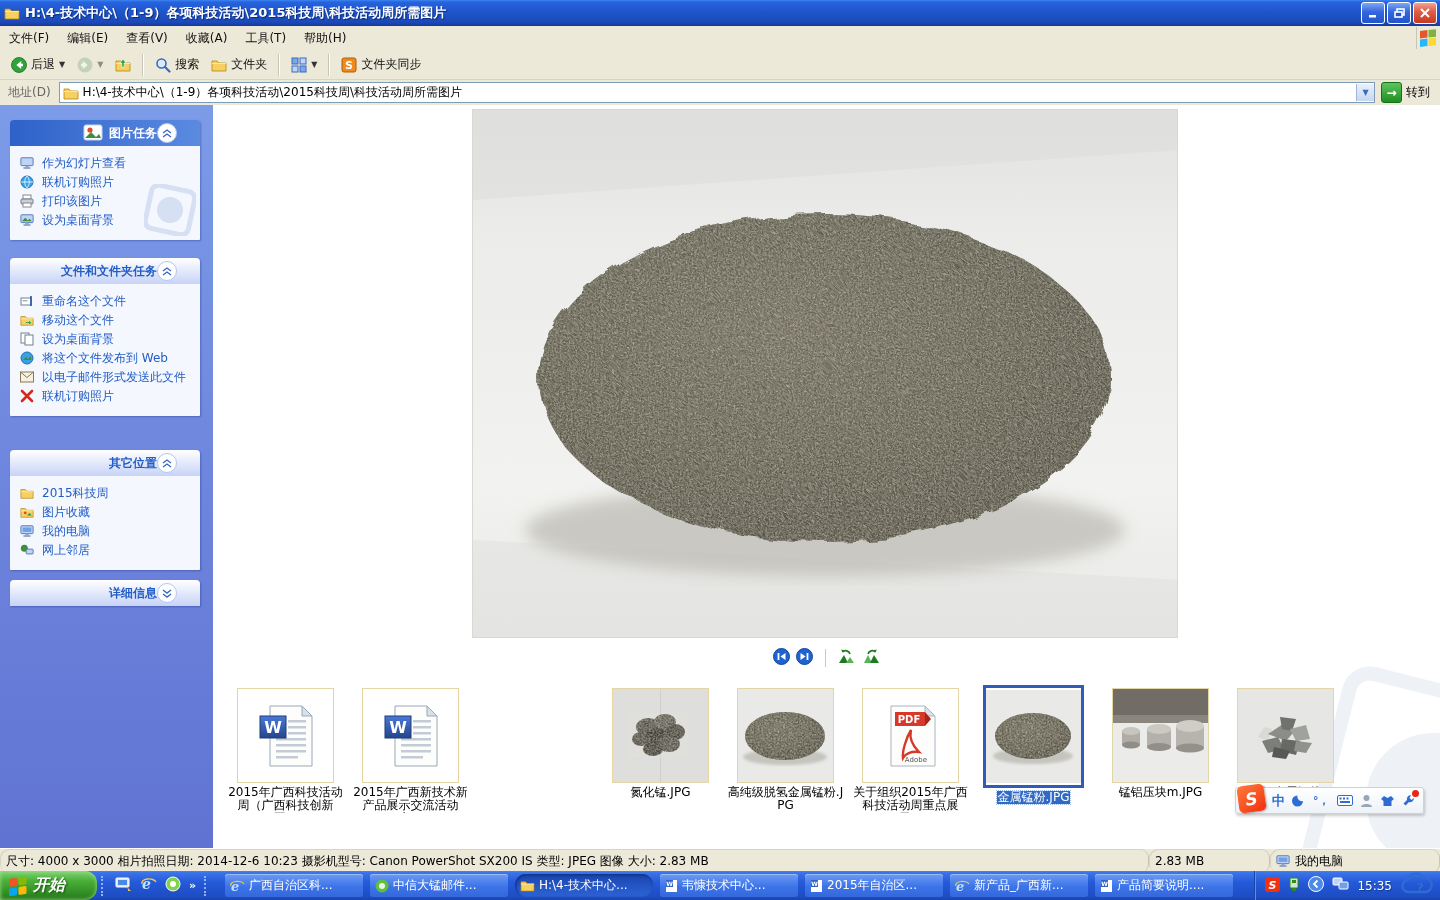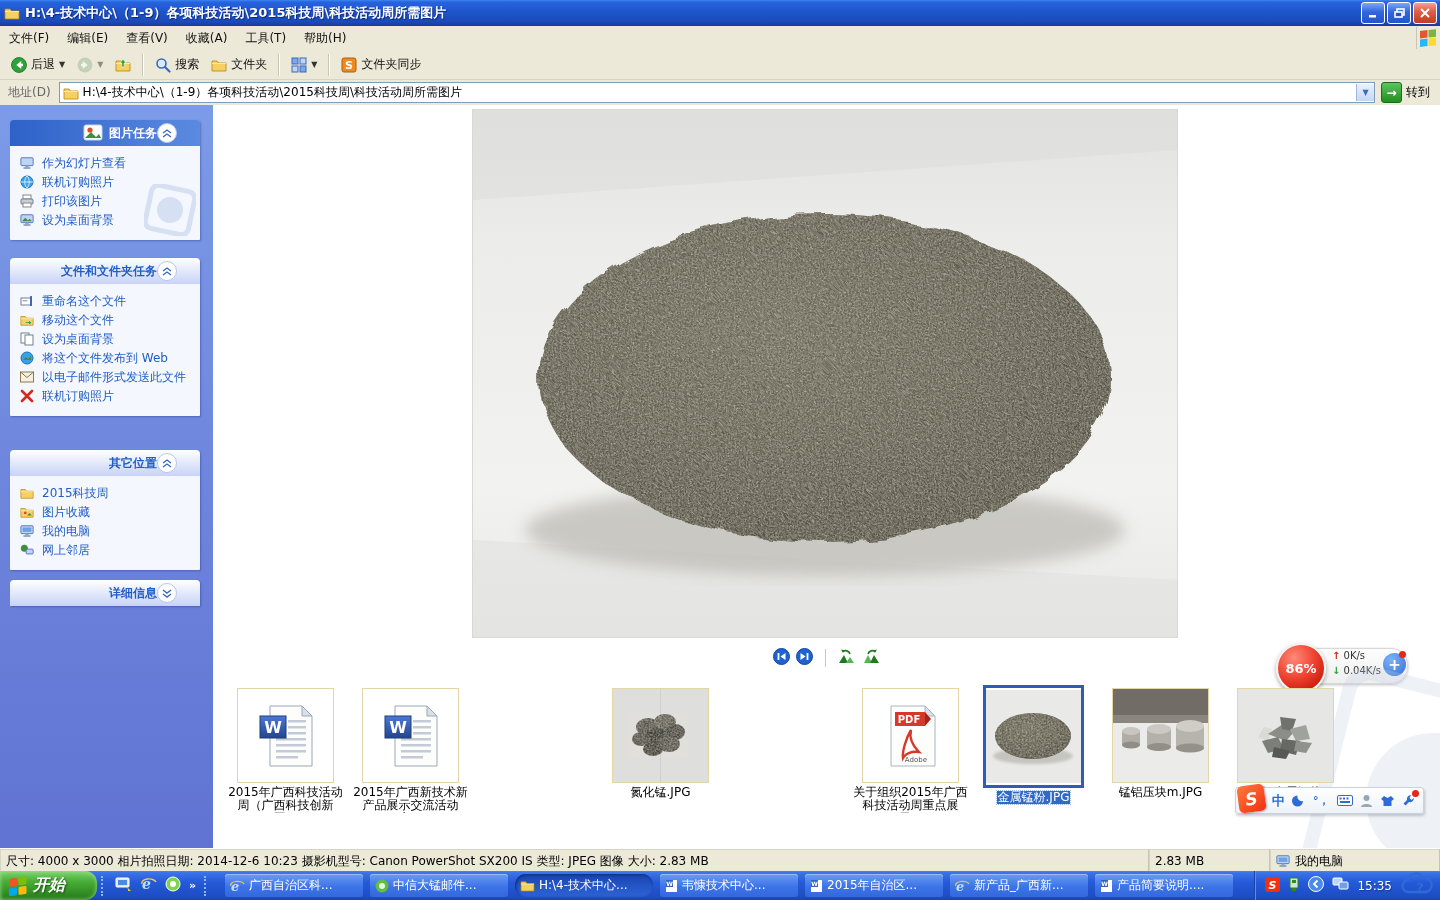--- a/index.html
+++ b/index.html
@@ -107,21 +107,21 @@
      background:linear-gradient(145deg,#FF7A3C,#F2300E);display:flex;align-items:center;justify-content:center;
      color:#fff;font-weight:bold;font-size:17px;font-style:italic;box-shadow:1px 1px 2px rgba(0,0,0,.3);}
   .sg-item{color:#2E6BD4;font-weight:bold;font-size:13px;display:flex;align-items:center;}
   .sg-wrench{position:relative;}
   .sg-dot{position:absolute;right:-4px;top:-4px;width:7px;height:7px;border-radius:50%;background:#E82617;}
 
   
   #statusbar{position:absolute;left:0;top:848px;width:1440px;height:23px;background:#ECE9D8;
      border-top:1px solid #fff;display:flex;align-items:stretch;font-size:12px;color:#000;}
   .sfield{display:flex;align-items:center;padding:12px 6px;border-right:1px solid #C8C4B4;
-     box-shadow:inset 1px 1px 0 #D8D4C4;white-space:nowrap;overflow:hidden;}
+     box-shadow:inset 1px 1px 0 #D8D4C4;white-space:nowrap;overflow:hidden;border-radius:9px;}
   .sfield.f1{width:1136px;}
   .sfield.f2{width:108px;}
   .sfield.f3{flex:1;gap:5px;}
 
   
   #taskbar{position:absolute;left:0;top:871px;width:1440px;height:29px;
      background:linear-gradient(180deg,#4A85F0 0%,#3B73E8 6%,#2459D8 40%,#1E4DC4 88%,#1A43AE 100%);
      display:flex;align-items:center;}
   #startbtn{width:97px;height:29px;border-radius:0 12px 12px 0;
      background:linear-gradient(180deg,#7FD473 0%,#4AAE38 35%,#2F8A22 80%,#247018 100%);
@@ -581,30 +581,20 @@
     <span>
       <svg width="18" height="16" viewBox="0 0 18 16">
           <path d="M2 14 L6 6 L10 14 Z" fill="#57B557"></path>
           <path d="M8 14 L12 6 L17 14 Z" fill="#1F7A1F"></path>
           <path d="M6 5 A4.5 4.5 0 0 1 13.5 3" fill="none" stroke="#1F7A1F" stroke-width="1.6"></path>
           <path d="M15 0.5 L13.2 3.6 L10.8 1.4 Z" fill="#1F7A1F"></path>
         </svg>
     </span>
   </div>
 
-  <div id="speedball">
-    <div class="pill"></div>
-    <div class="spd" style="top:7px">
-      <span class="arr" style="color:#D42A1E">↑</span>&nbsp;<span>0K/s</span></div>
-    <div class="spd" style="top:22px">
-      <span class="arr" style="color:#2FA33A">↓</span>&nbsp;<span>0.04K/s</span></div>
-    <div class="plus">+</div>
-    <div class="plusdot"></div>
-    <div class="ball">86%</div>
-  </div>
 
   <div id="wm-big">
     <div class="frame"></div>
       <div class="globe"></div>
   </div>
 
   <div class="thumb" style="left:12px">
     <div class="tbox">
         <svg width="56" height="64" viewBox="0 0 56 64">
           <use href="#wordicon"></use>
@@ -637,20 +627,39 @@
               <rect width="95" height="93" filter="url(#speckLight)" opacity="0.4"></rect>
             </g>
           </g>
         <clipPath id="lumpclip">
             <rect x="15" y="24" width="60" height="45"></rect>
           </clipPath>
       </svg>
     </div>
     <div class="tlabel">氮化锰.JPG</div>
   </div>
+  <div class="thumb" style="left:512px">
+    <div class="tbox">
+      <svg width="95" height="93" viewBox="0 0 95 93">
+          <rect width="95" height="93" fill="#E9E9E7"></rect>
+        <ellipse cx="47" cy="68" rx="42" ry="8" fill="#C5C4BE" filter="url(#blur2)"></ellipse>
+        <g>
+            <ellipse cx="47" cy="47" rx="40" ry="24" fill="url(#moundGrad)"></ellipse>
+        <g clip-path="url(#pclip1)">
+              <rect width="95" height="93" filter="url(#speckLight)" opacity="0.5"></rect>
+              <rect width="95" height="93" filter="url(#speckDark)" opacity="0.4"></rect>
+            </g>
+          </g>
+        <clipPath id="pclip1">
+            <ellipse cx="47" cy="47" rx="40" ry="24"></ellipse>
+          </clipPath>
+      </svg>
+    </div>
+    <div class="tlabel">高纯级脱氢金属锰粉.JPG</div>
+  </div>
   <div class="thumb" style="left:637px">
     <div class="tbox">
         <svg width="56" height="64" viewBox="0 0 56 64">
           <use href="#pdficon"></use>
         </svg>
       </div>
     <div class="tlabel">关于组织2015年广西科技活动周重点展示...</div>
   </div>
   <div class="thumb" style="left:760px">
     <div class="tbox sel">

